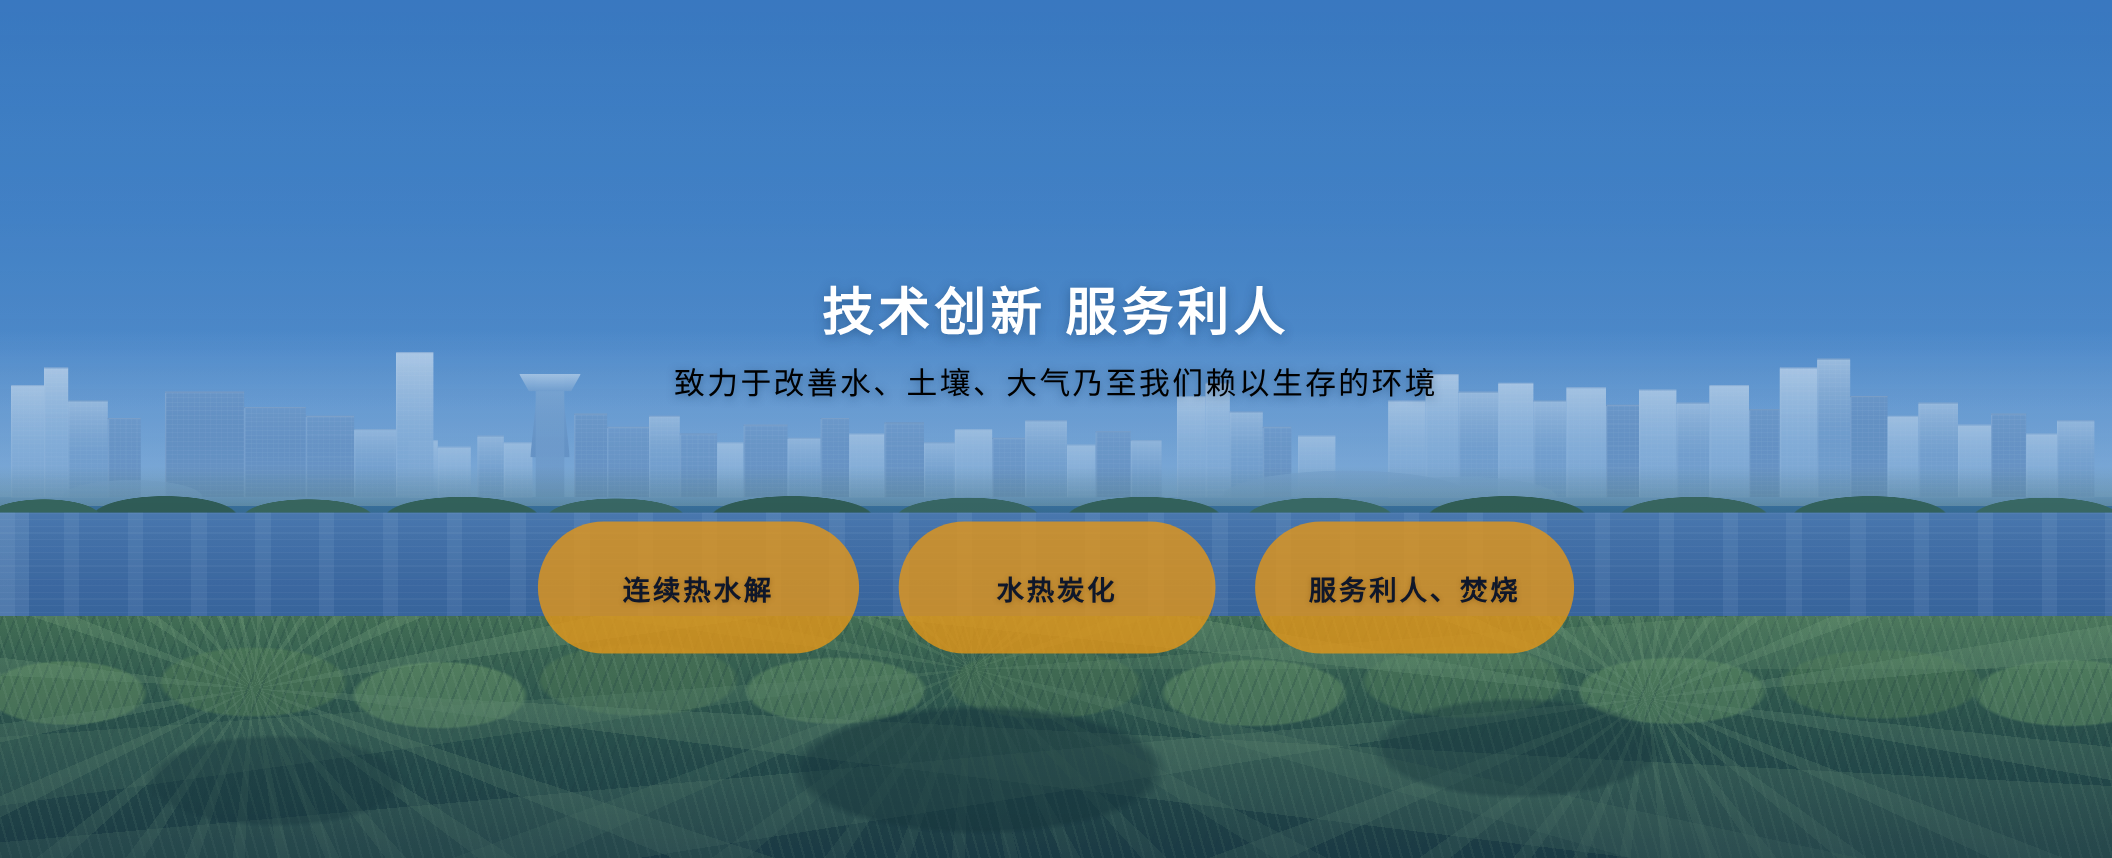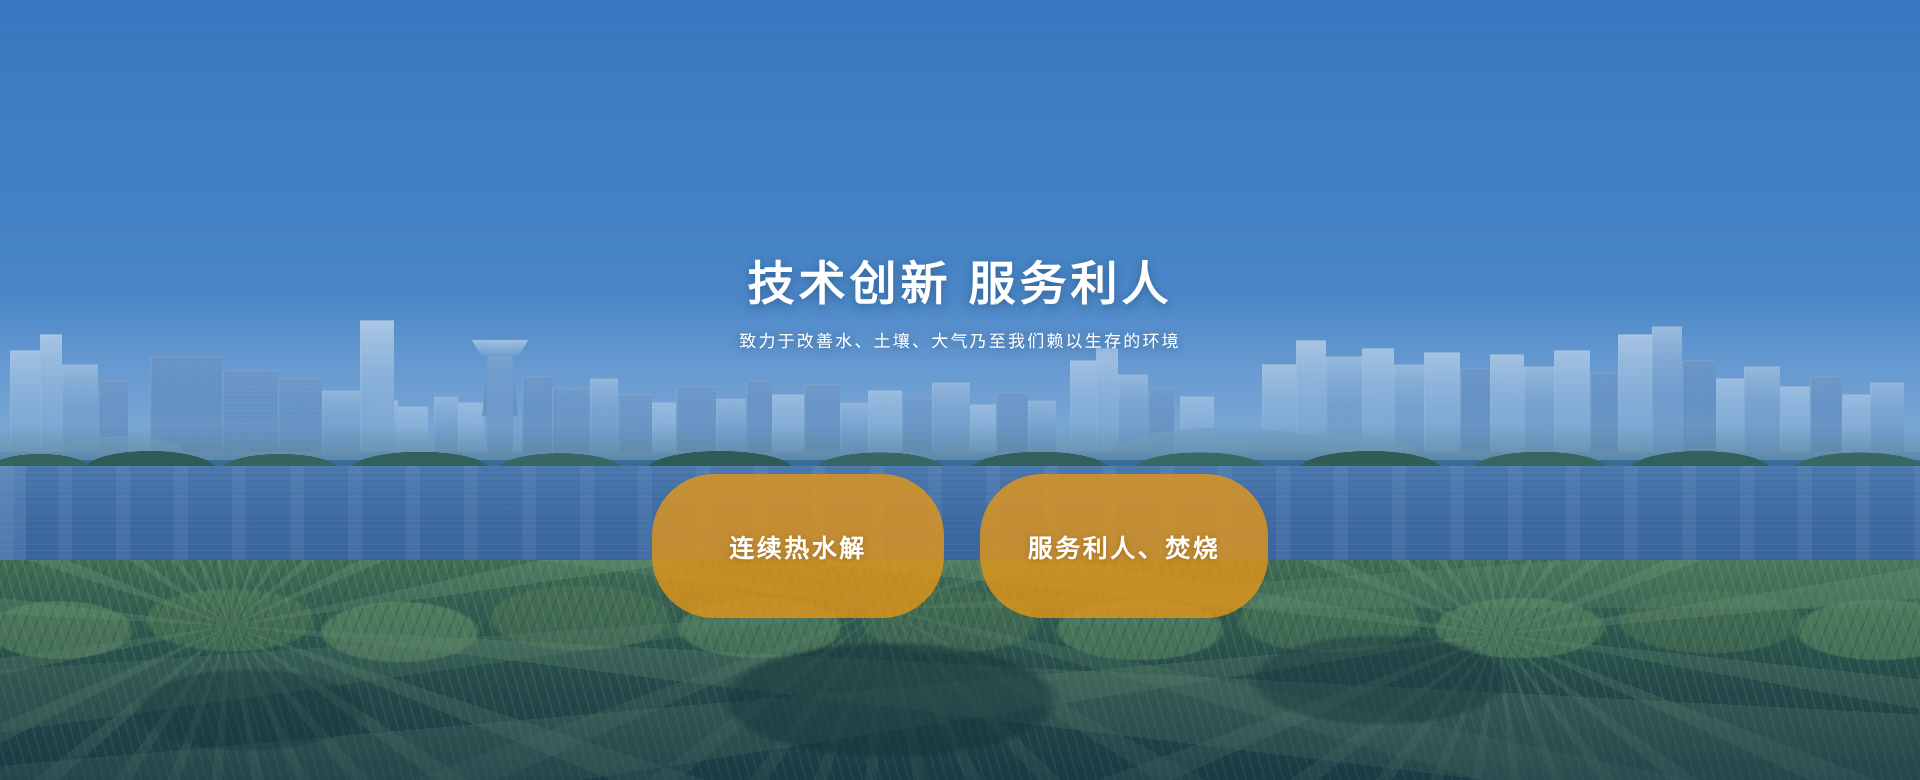--- a/index.html
+++ b/index.html
@@ -174,41 +174,41 @@
   }
   .title{
     margin-top:258px;
     font-size:47px; line-height:1.12; font-weight:700; color:#ffffff;
     letter-spacing:4px;
     text-shadow:0 2px 10px rgba(20,56,96,.45);
     white-space:nowrap;
   }
   .subtitle{
     margin-top:20px;
-    font-size:17px; line-height:1.3; font-weight:400; color:#ffffff;
+    font-size:28px; line-height:1.3; font-weight:400; color:#000000;
     letter-spacing:2.2px;
     text-shadow:0 2px 8px rgba(20,56,96,.5);
     white-space:nowrap;
   }
 
   
   .btn-row{
     position:absolute; left:0; top:474px; width:1920px;
     display:flex; justify-content:center; align-items:flex-start;
     gap:36px;
   }
   .pill{
-    height:144px;
+    height:120px;
     padding:0 36px;
     min-width:290px;
     display:flex; align-items:center; justify-content:center;
     border:none;
     border-radius:62px;
     background:rgba(228,150,24,.80);
-    color:#ffffff;
+    color:#0f172a;
     font-family:"Liberation Sans","DejaVu Sans",sans-serif;
     font-size:25px; font-weight:700; letter-spacing:2.5px;
     text-shadow:0 1px 5px rgba(120,74,10,.45);
     cursor:pointer;
     pointer-events:auto;
     white-space:nowrap;
   }
   .pill:nth-child(1){ min-width:292px; }
   .pill:nth-child(2){ min-width:288px; }
   .pill:nth-child(3){ min-width:290px; }
@@ -296,16 +296,17 @@
   <div class="tint"></div>
   <div class="tint2"></div>
 
   <div class="content">
     <h1 class="title">技术创新  服务利人</h1>
     <p class="subtitle">致力于改善水、土壤、大气乃至我们赖以生存的环境</p>
   </div>
 
   <div class="btn-row">
     <button class="pill">连续热水解</button>
+    <button class="pill">水热炭化</button>
     <button class="pill">服务利人、焚烧</button>
   </div>
 
 </div>
 
 </body></html>

